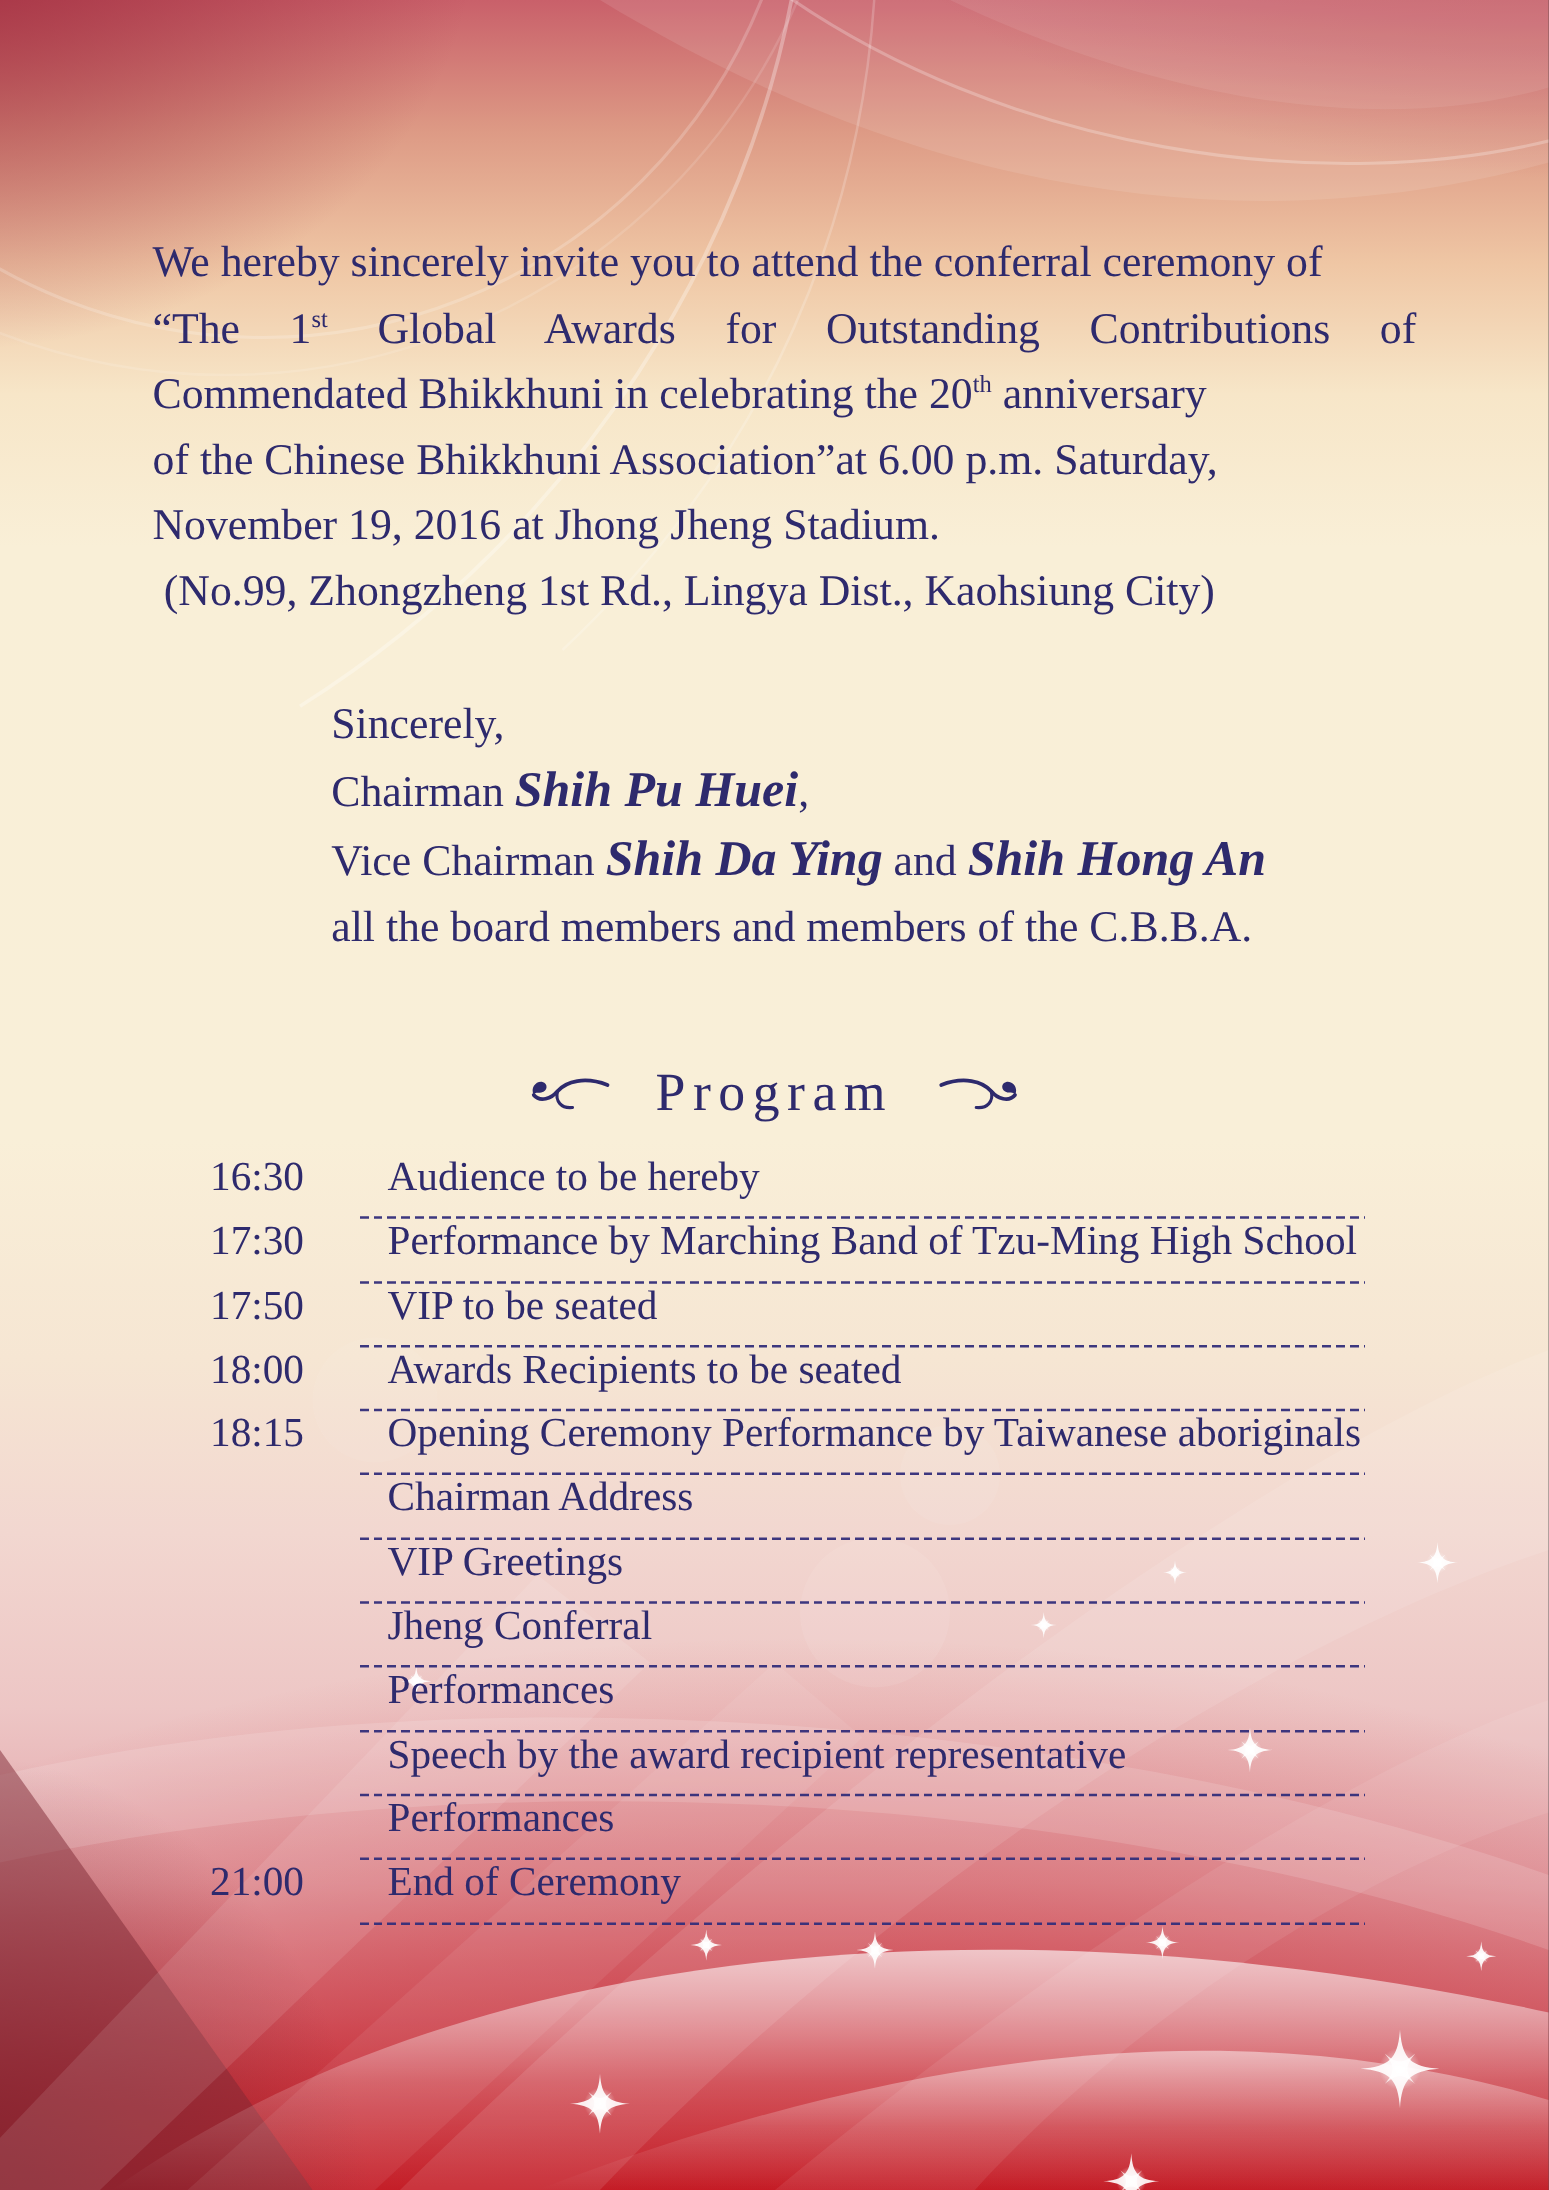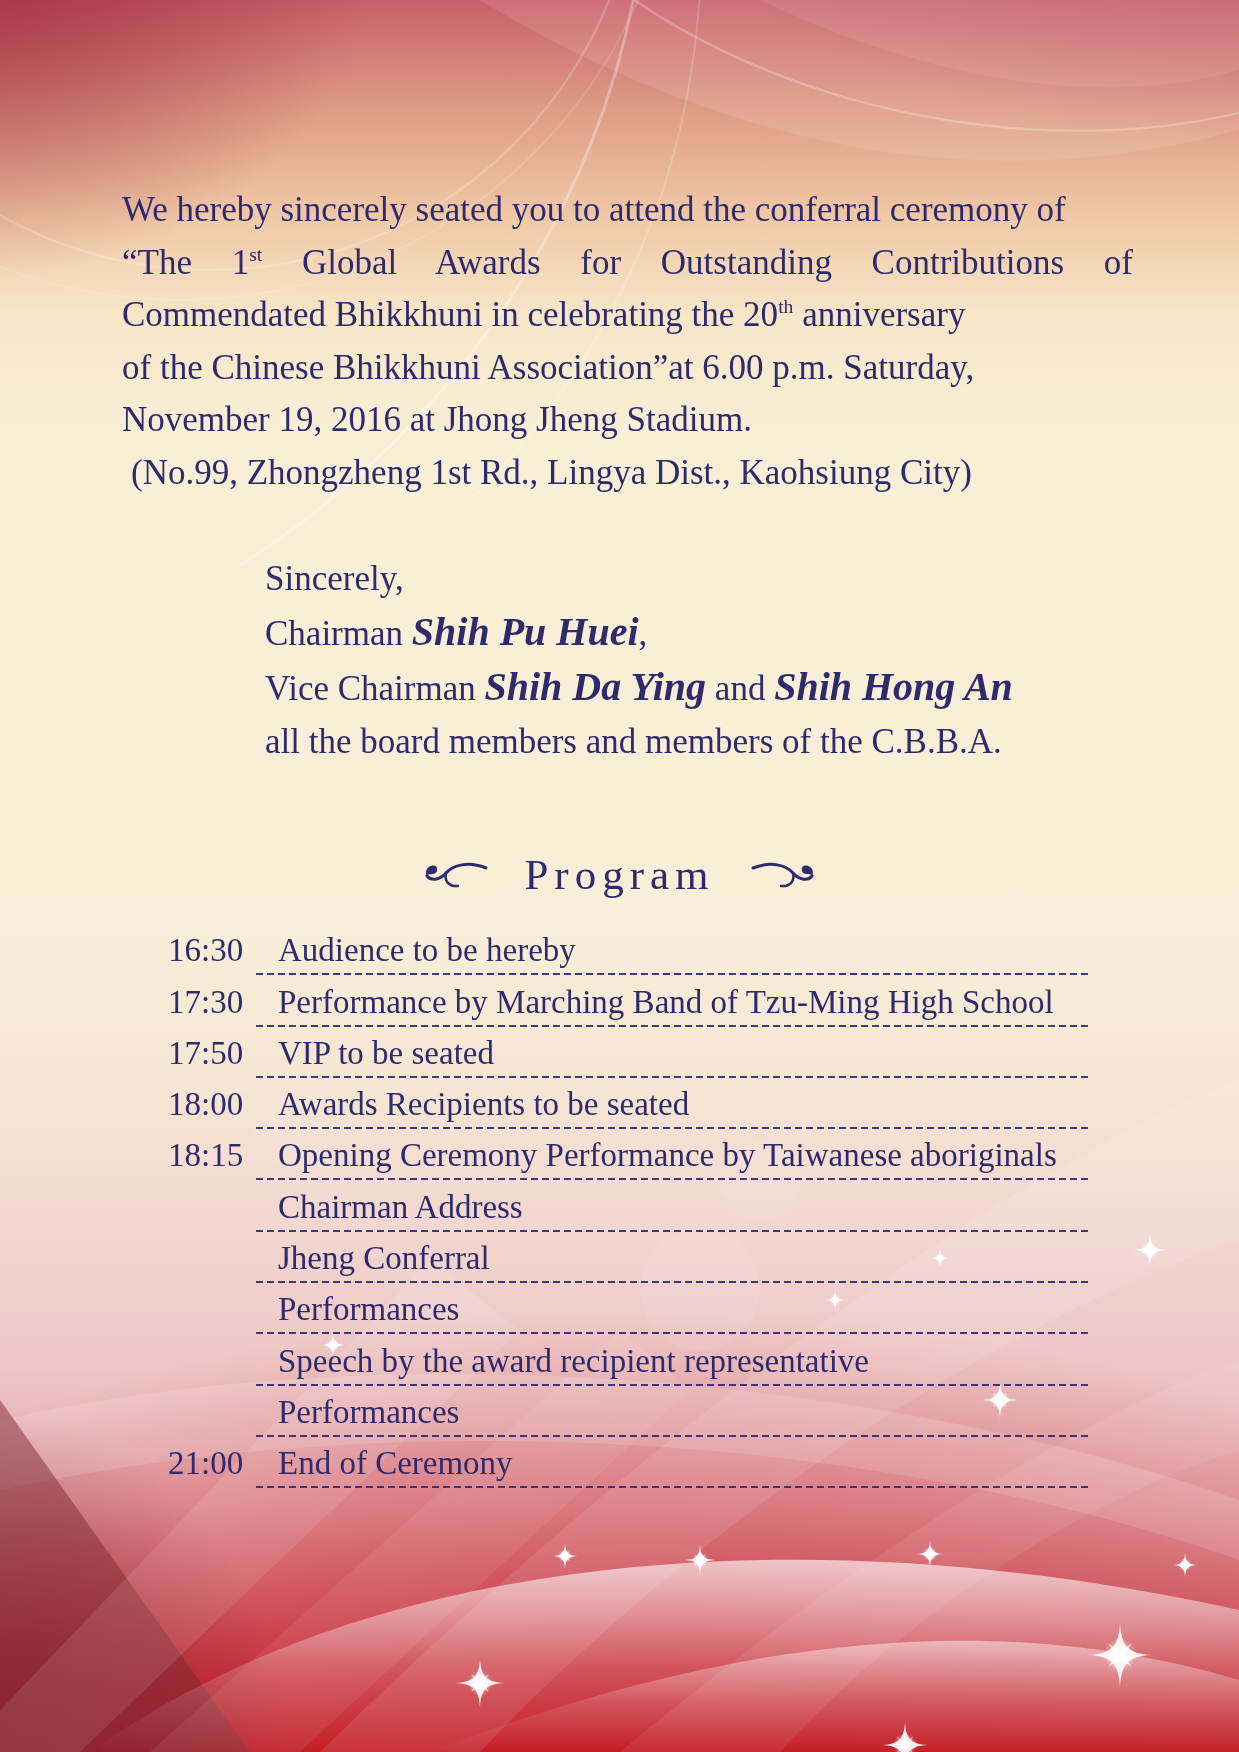--- a/index.html
+++ b/index.html
@@ -35,21 +35,21 @@
   .sig .name{font-weight:bold;font-style:italic;font-size:40px;}
 
   
   .ptitle{position:absolute;top:850px;left:0;width:100%;
     display:flex;align-items:center;justify-content:center;gap:36px;}
   .ptitle .ptxt{font-size:43px;letter-spacing:6px;}
   .flourish{display:block;}
 
   
   .plist{position:absolute;top:924px;left:168px;width:924px;font-size:33px;}
-  .prow{display:flex;align-items:flex-end;height:51.3px;}
+  .prow{display:flex;height:51.3px;gap:32px;}
   .ptime{width:80px;flex:0 0 80px;padding-bottom:6px;}
   .pact{flex:1;margin-left:8px;padding:0 0 6px 22px;position:relative;}
   .pact::after{
     content:"";position:absolute;left:0;right:0;bottom:0;height:2px;
     background:repeating-linear-gradient(90deg, rgba(51,46,122,.95) 0 7px, transparent 7px 11px);
   }
 </style>
 </head>
 <body>
 
@@ -107,21 +107,21 @@
     <use href="#spark" transform="translate(1000,1400) scale(.6)"></use>
     <use href="#spark" transform="translate(940,1258) scale(.32)"></use>
     <use href="#spark" transform="translate(333,1345) scale(.4)"></use>
     <use href="#spark" transform="translate(835,1300) scale(.35)"></use>
     <use href="#spark" transform="translate(1185,1565) scale(.4)"></use>
   </svg>
 
   <div class="content">
 
     <div class="para">
-      <div class="pline">We hereby sincerely seated you to attend the conferral ceremony of</div>
+      <div class="pline">We hereby sincerely invite you to attend the conferral ceremony of</div>
       <div class="pline justify"><span>“The 1</span><span class="sup">st</span><span> Global Awards for Outstanding Contributions of</span></div>
       <div class="pline"><span>Commendated Bhikkhuni in celebrating the 20</span><span class="sup">th</span><span> anniversary</span></div>
       <div class="pline">of the Chinese Bhikkhuni Association”at 6.00 p.m. Saturday,</div>
       <div class="pline">November 19, 2016 at Jhong Jheng Stadium.</div>
       <div class="pline addr">(No.99, Zhongzheng 1st Rd., Lingya Dist., Kaohsiung City)</div>
     </div>
 
     <div class="sig">
       <div>Sincerely,</div>
       <div><span>Chairman </span><span class="name">Shih Pu Huei</span><span>,</span></div>
@@ -165,20 +165,24 @@
       <div class="prow">
         <span class="ptime">18:15</span>
         <span class="pact">Opening Ceremony Performance by Taiwanese aboriginals</span>
       </div>
       <div class="prow">
         <span class="ptime"></span>
         <span class="pact">Chairman Address</span>
       </div>
       <div class="prow">
         <span class="ptime"></span>
+        <span class="pact">VIP Greetings</span>
+      </div>
+      <div class="prow">
+        <span class="ptime"></span>
         <span class="pact">Jheng Conferral</span>
       </div>
       <div class="prow">
         <span class="ptime"></span>
         <span class="pact">Performances</span>
       </div>
       <div class="prow">
         <span class="ptime"></span>
         <span class="pact">Speech by the award recipient representative</span>
       </div>

